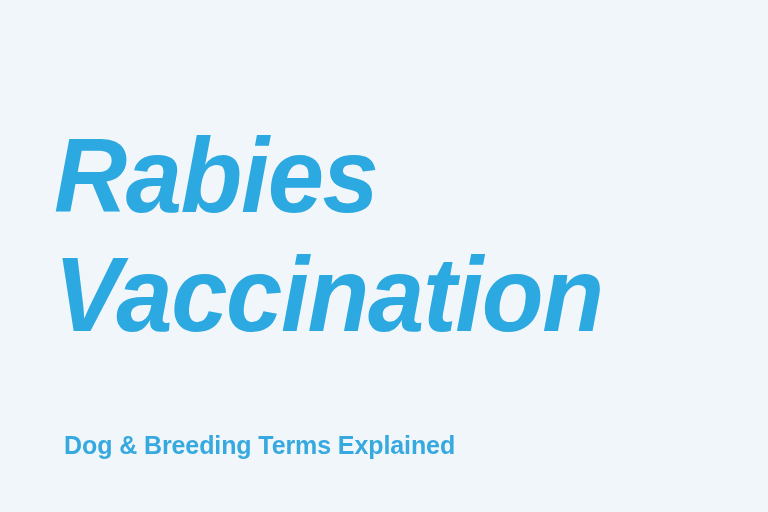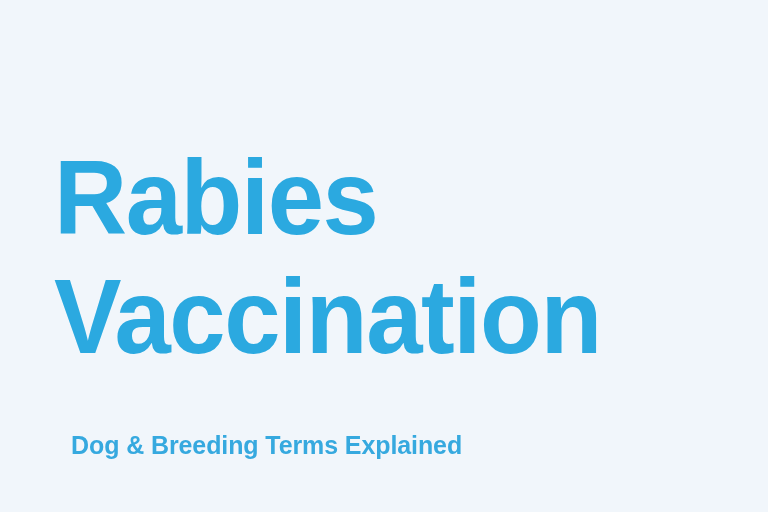--- a/index.html
+++ b/index.html
@@ -22,41 +22,42 @@
     box-sizing: border-box;
     width: 768px;
     height: 512px;
     background: #f1f6fb;
   }
 
   
   .headline {
     position: absolute;
     left: 54px;
-    top: 138px;
+    top: 116px;
     width: 680px;
+    font-style: italic;
   }
 
   .headline-line {
     display: block;
     font-family: "Liberation Sans", sans-serif;
     font-weight: 700;
     font-size: 106px;
     line-height: 119px;
     letter-spacing: -1.5px;
     color: #2ba9e0;
     white-space: nowrap;
     transform: scaleX(0.955);
     transform-origin: left center;
   }
 
   
   .subtitle {
     position: absolute;
-    left: 71px;
+    left: 64px;
     top: 430px;
     font-family: "Liberation Sans", sans-serif;
     font-weight: 700;
     font-size: 25px;
     line-height: 30px;
     letter-spacing: -0.1px;
     color: #36a9df;
     white-space: nowrap;
   }
 </style>

